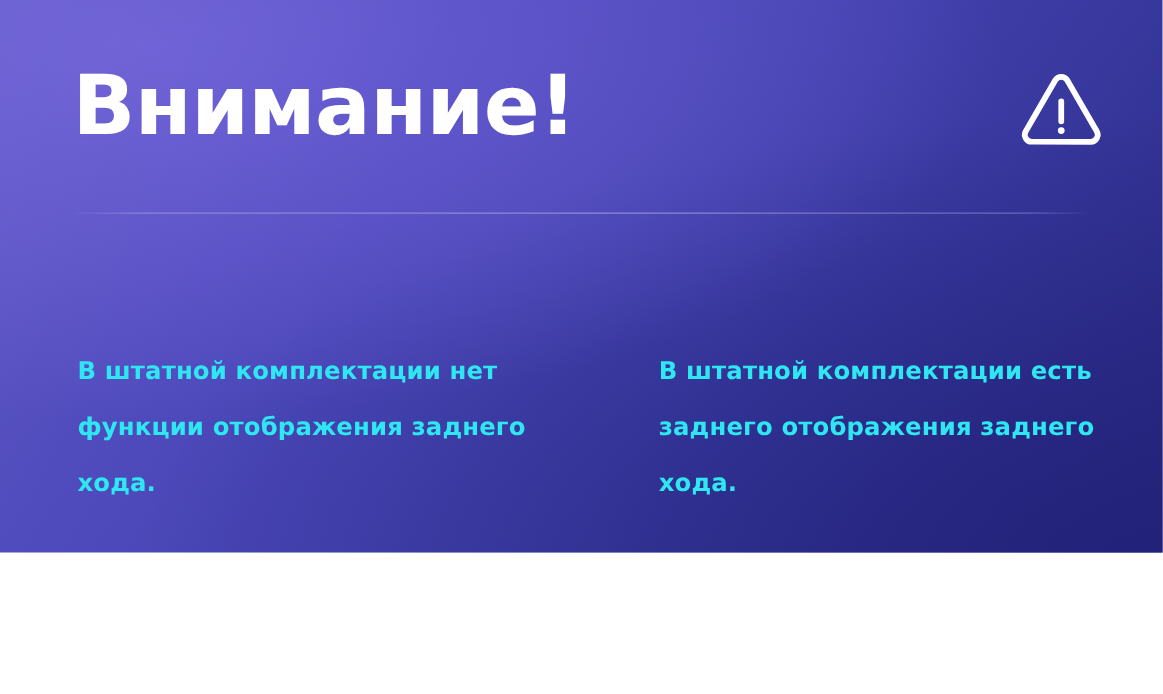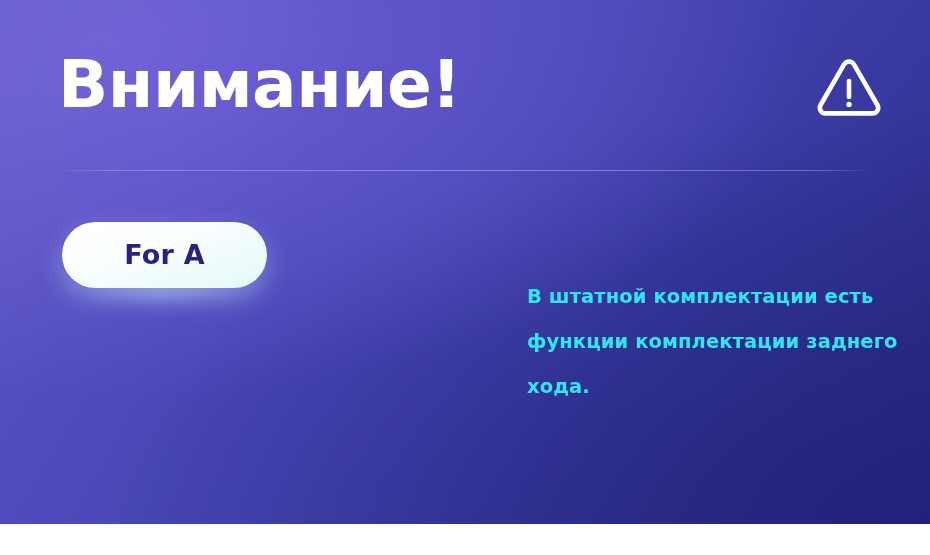--- a/index.html
+++ b/index.html
@@ -9,21 +9,21 @@
   body {
     width: 930px;
     height: 555px;
     overflow: hidden;
     font-family: "Liberation Sans", sans-serif;
   }
 
   #slide {
     position: relative;
     width: 930px;
-    height: 524px;
+    height: 442px;
     overflow: hidden;
     background:
       radial-gradient(120% 110% at 12% 8%, rgba(109,96,215,0.95) 0%, rgba(109,96,215,0.0) 62%),
       radial-gradient(130% 120% at 98% 100%, rgba(36,36,126,0.95) 0%, rgba(36,36,126,0.0) 66%),
       linear-gradient(128deg, #5b52c2 0%, #4e49bd 26%, #4644b2 48%, #3a3aa2 72%, #2e2d8a 100%);
   }
 
   
   #sheen {
     position: absolute;
@@ -153,24 +153,21 @@
     <path d="M28.2 6.2 L4.6 47.0 a5.6 5.6 0 0 0 4.8 8.4 H56.6 a5.6 5.6 0 0 0 4.8 -8.4 L37.8 6.2 a5.6 5.6 0 0 0 -9.6 0 Z" stroke="#ffffff" stroke-width="4.6" stroke-linejoin="round" fill="none"></path>
     <line x1="33" y1="23" x2="33" y2="39" stroke="#ffffff" stroke-width="4.6" stroke-linecap="round"></line>
     <circle cx="33" cy="46.4" r="2.7" fill="#ffffff"></circle>
   </svg>
 
   <div id="divider"></div>
 
   <div id="columns">
 
     <div class="column col-a">
-      <div class="pill-wrap">
-        <div class="pill-glow"></div>
-        <button class="pill">For A</button>
-      </div>
+      <p class="body-text">В штатной комплектации нет функции отображения заднего хода.</p>
     </div>
 
     <div class="column col-b">
-      <p class="body-text">В штатной комплектации есть функции комплектации заднего хода.</p>
+      <p class="body-text">В штатной комплектации есть заднего отображения заднего хода.</p>
     </div>
 
   </div>
 </div>
 
 </body></html>

